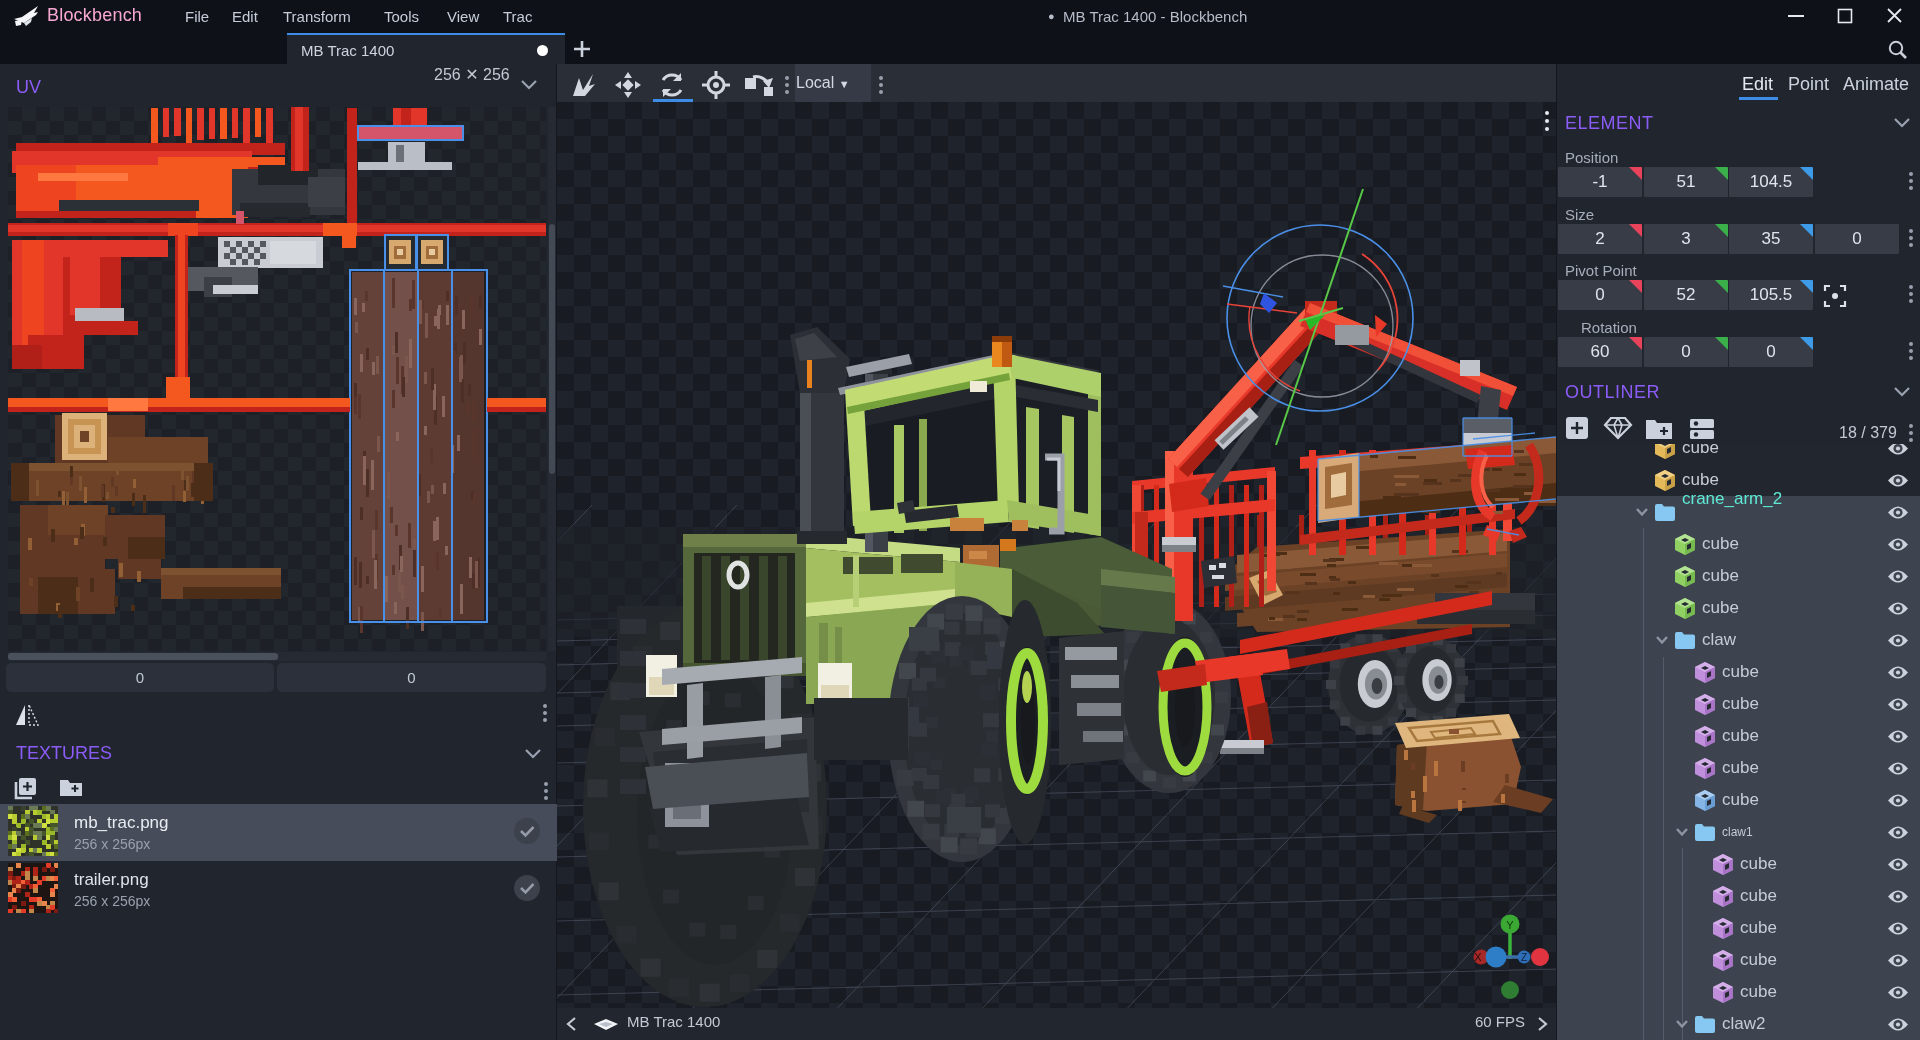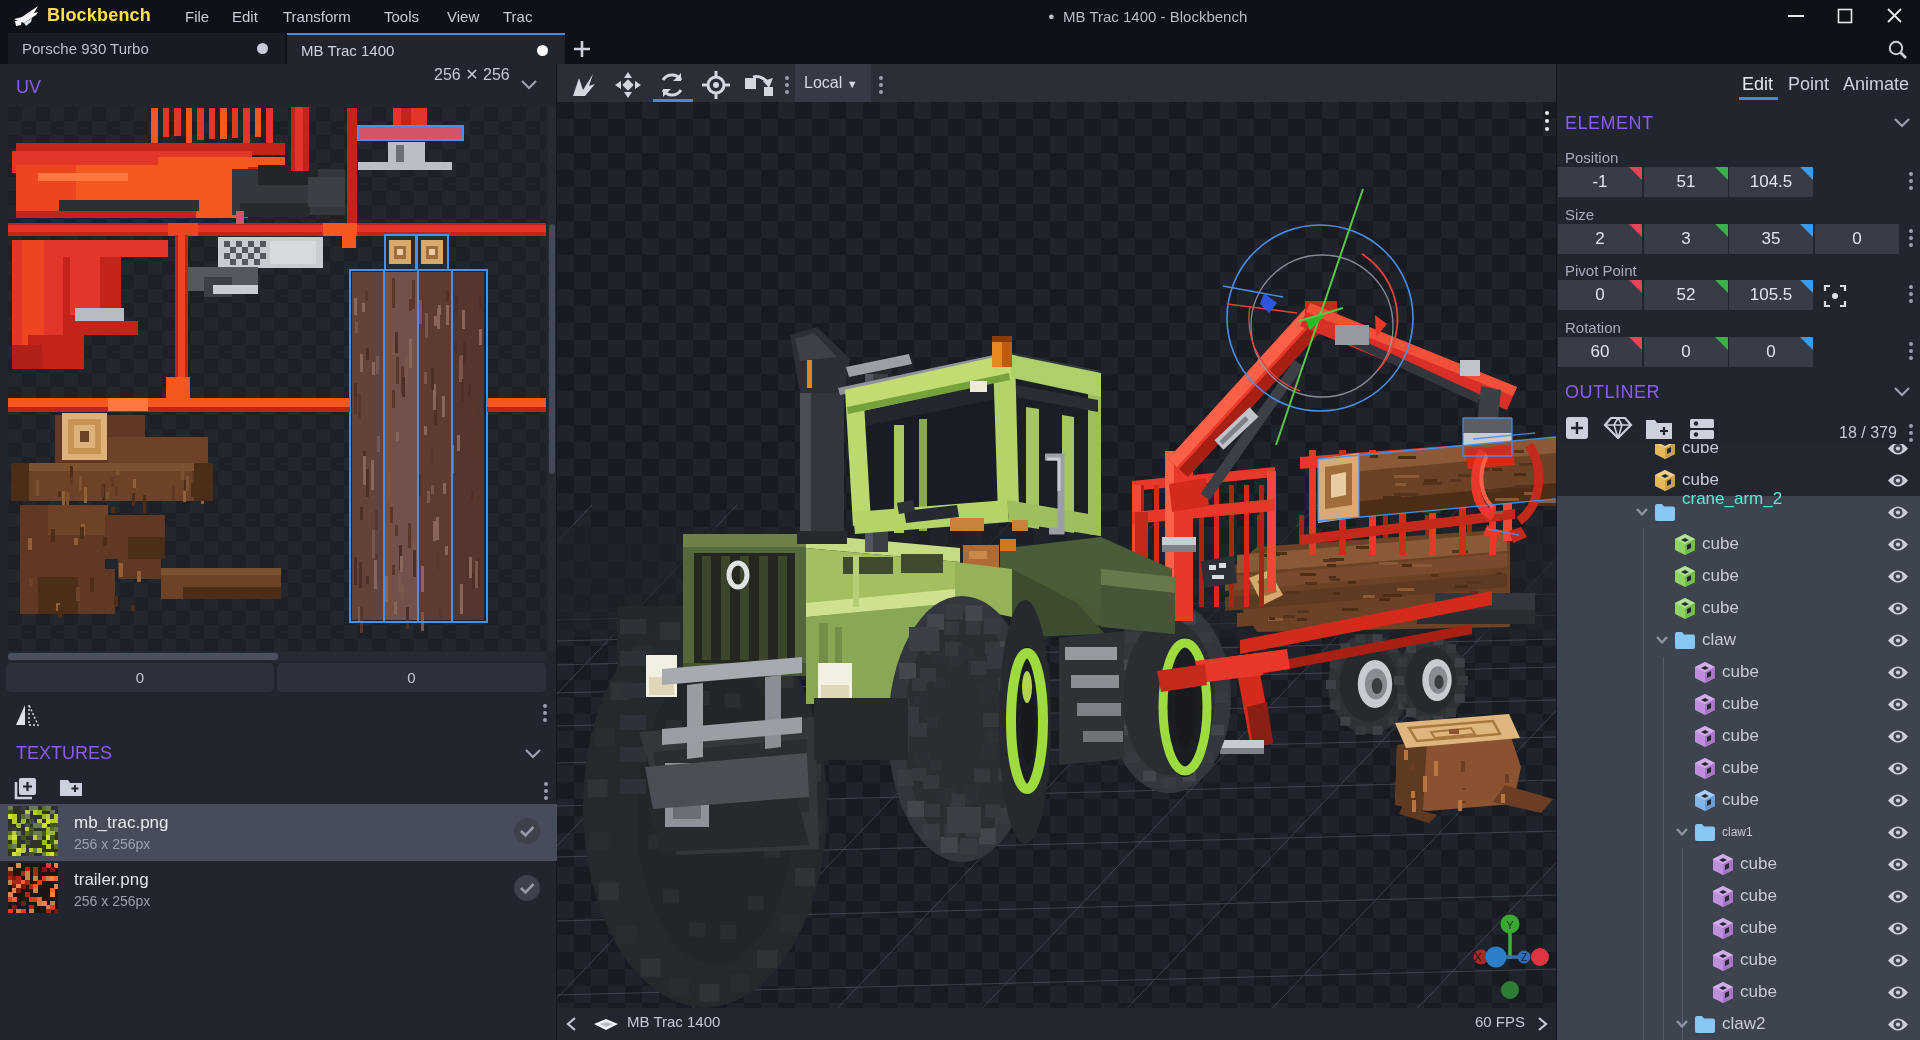--- a/index.html
+++ b/index.html
@@ -3,21 +3,21 @@
 <meta charset="utf-8">
 <style>
   * { margin:0; padding:0; box-sizing:border-box; }
   html,body { width:1920px; height:1040px; overflow:hidden; background:#21252e;
     font-family:"Liberation Sans", sans-serif; }
   .abs { position:absolute; }
   #app { position:relative; width:1920px; height:1040px; }
   
   #titlebar { left:0; top:0; width:1920px; height:33px; background:#0e1218; color:#ccd3df; }
   #titlebar .menu { position:absolute; top:0; height:33px; line-height:33px; font-size:15px; color:#c6cdd9; }
-  #logo-text { position:absolute; left:47px; top:5px; font-size:18px; font-weight:bold; color:#fde047; letter-spacing:0.2px;text-align:right;}
+  #logo-text { position:absolute; left:47px; top:5px; font-size:18px; font-weight:normal; color:#f9a8d4; letter-spacing:0.2px;text-align:right;}
   #wintitle { position:absolute; left:1048px; top:0; height:33px; line-height:33px; font-size:15px; color:#b6bdc9;}
   
   #tabbar { left:0; top:33px; width:1920px; height:31px; background:#0e1218; }
   .tab { position:absolute; top:0; height:31px; font-size:15px; line-height:31px; color:#b9c0cc; }
   #tab1 { left:8px; width:277px; background:#171b23; }
   #tab2 { left:287px; width:278px; background:#21252e; border-top:2px solid #3d8ce8; color:#ced4df; }
   .tab .dot { position:absolute; top:10px; width:11px; height:11px; border-radius:50%; background:#c6ccd8; }
   
   #leftpanel  { left:0; top:64px; width:557px; height:976px; background:#21252e; border-right:1px solid #14171d; }
   #rightpanel { left:1556px; top:64px; width:364px; height:976px; background:#21252e; border-left:1px solid #14171d; }
@@ -54,21 +54,20 @@
     <div class="menu" style="left:503px">Trac</div>
     <div id="wintitle"><span style="font-size:11px;position:relative;top:-2px;">●</span>&nbsp; MB Trac 1400 - Blockbench</div>
     <svg class="abs" style="left:1785px;top:0" width="130" height="33">
       <rect x="3" y="15" width="16" height="2" fill="#e6e9ee"></rect>
       <rect x="53.5" y="9.5" width="13" height="13" fill="none" stroke="#e6e9ee" stroke-width="1.6"></rect>
       <path d="M103 9 L116 22 M116 9 L103 22" stroke="#e6e9ee" stroke-width="1.8"></path>
     </svg>
   </div>
 
   <div id="tabbar" class="abs">
-    <div id="tab1" class="tab"><span style="margin-left:14px">Porsche 930 Turbo</span><span class="dot" style="left:249px"></span></div>
     <div id="tab2" class="tab"><span style="margin-left:14px">MB Trac 1400</span><span class="dot" style="left:250px;background:#fff"></span></div>
     <svg class="abs" style="left:572px;top:6px" width="20" height="20">
         <path d="M10 2 V18 M2 10 H18" stroke="#ccd2dd" stroke-width="2.6"></path>
       </svg>
     <svg class="abs" style="left:1886px;top:5px" width="24" height="24" viewBox="0 0 24 24">
       <circle cx="10" cy="10" r="6.2" fill="none" stroke="#c9ced9" stroke-width="2"></circle>
       <path d="M14.5 14.5 L20 20" stroke="#c9ced9" stroke-width="2.6"></path>
     </svg>
   </div>
 
@@ -576,21 +575,21 @@
       <rect x="2" y="8" width="11" height="11" fill="#d2d7e0"></rect>
       <rect x="21" y="17" width="9" height="9" fill="#d2d7e0"></rect>
       <path d="M10 7 A14 14 0 0 1 26 15" fill="none" stroke="#d2d7e0" stroke-width="3"></path>
       <path d="M30 8 L26 18 L20 11 Z" fill="#d2d7e0"></path>
     </svg>
     <div class="dots3" style="left:228px;top:12px">
         <b style="top:0"></b>
         <b style="top:7px"></b>
         <b style="top:14px"></b>
       </div>
-    <div class="abs" style="left:238px;top:0;width:76px;height:38px;background:#353a46;color:#d3d8e1;font-size:16px;line-height:38px;padding-left:9px">Local <span style="font-size:11px">▼</span></div>
+    <div class="abs" style="left:238px;top:0;width:76px;height:38px;background:#353a46;color:#d3d8e1;font-size:16px;line-height:38px;padding-left:1px">Local <span style="font-size:11px">▼</span></div>
     <div class="dots3" style="left:322px;top:12px">
         <b style="top:0"></b>
         <b style="top:7px"></b>
         <b style="top:14px"></b>
       </div>
   </div>
 
   <div id="viewport" class="abs">
       <svg id="scene" style="position:absolute;left:0;top:5px" width="999" height="901" viewBox="0 0 999 901">
         <g stroke="#8590aa" stroke-width="1" opacity="0.30">
@@ -1148,21 +1147,21 @@
           <path d="M7 22 H2 V17"></path>
         </g>
       <circle cx="12" cy="12" r="3" fill="#dde1e8"></circle>
     </svg>
     <div class="dots3" style="left:352px;top:221px">
         <b style="top:0"></b>
         <b style="top:7px"></b>
         <b style="top:14px"></b>
       </div>
 
-    <div class="lbl" style="left:8px;top:255px">Rotation</div>
+    <div class="lbl" style="left:24px;top:255px">Rotation</div>
     <div class="nfield" style="left:1px;top:273px;width:84px">60<i style="border-top:13px solid #e8435a"></i></div>
     <div class="nfield" style="left:87px;top:273px;width:84px">0<i style="border-top:13px solid #3baf4a"></i></div>
     <div class="nfield" style="left:172px;top:273px;width:84px">0<i style="border-top:13px solid #3d9be8"></i></div>
     <div class="dots3" style="left:352px;top:278px">
         <b style="top:0"></b>
         <b style="top:7px"></b>
         <b style="top:14px"></b>
       </div>
 
     <div class="hdr abs" style="left:8px;top:318px;letter-spacing:0.5px">OUTLINER</div>

